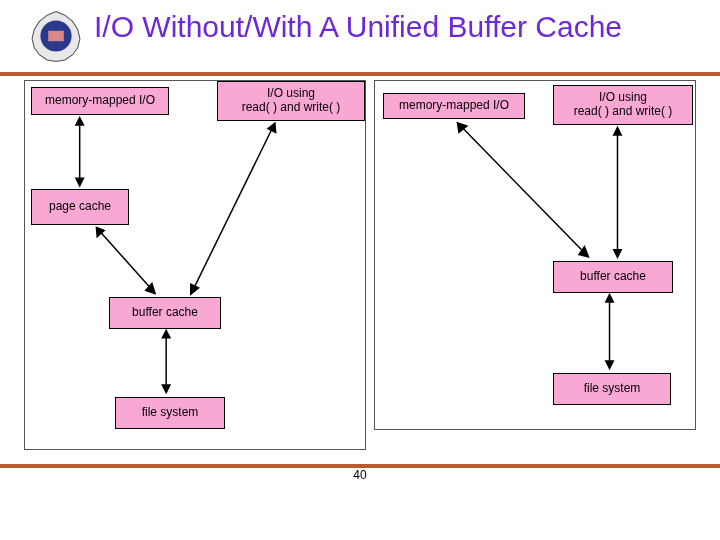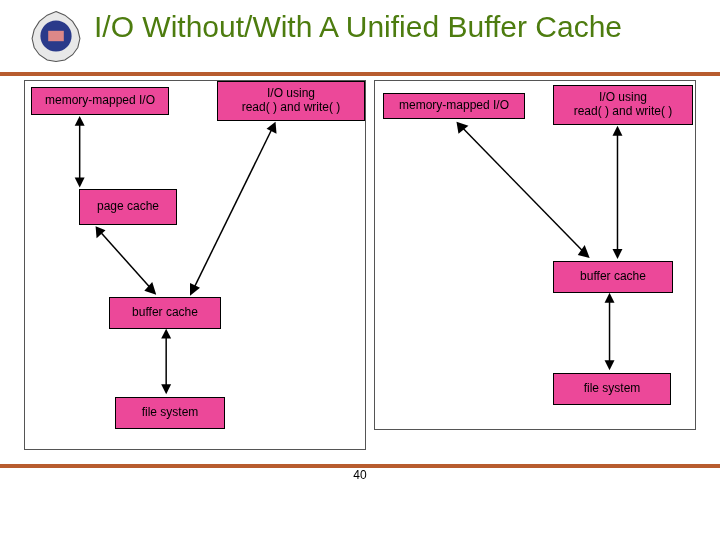--- a/index.html
+++ b/index.html
@@ -1,26 +1,26 @@
 <!DOCTYPE html>
 <html><head>
 <meta charset="utf-8">
 <style>
   * { box-sizing: border-box; margin: 0; padding: 0; }
   html, body { width: 720px; height: 540px; font-family: Arial, Helvetica, sans-serif; background: #fff; }
   .slide { width: 720px; height: 540px; position: relative; }
   .title-row { display: flex; align-items: flex-start; padding: 10px 20px 4px 30px; }
   .logo { width: 52px; height: 52px; margin-right: 12px; flex: 0 0 auto; }
-  .title { font-size: 30px; color: #4d7c0f; font-weight: 400; line-height: 1.15; }
+  .title { font-size: 30px; color: #6d28d9; font-weight: 400; line-height: 1.15; }
   .hr-top { height: 4px; background: #b85c2e; margin: 6px 0 0 0; }
   .content { position: relative; height: 380px; padding: 8px 24px; }
   .panel { position: absolute; border: 1px solid #555; background: #fff; }
   .panel-left  { top: 4px; left: 24px;  width: 342px; height: 370px; }
   .panel-right { top: 4px; left: 374px; width: 322px; height: 350px; }
-  .box { position: absolute; border: 1px solid #000; background: #ec4899; display: flex; align-items: center; justify-content: center; text-align: center; font-size: 12px; padding: 2px 4px; line-height: 1.15; }
+  .box { position: absolute; border: 1px solid #000; background: #f9a8d4; display: flex; align-items: center; justify-content: center; text-align: center; font-size: 12px; padding: 2px 4px; line-height: 1.15; }
   .pagenum { text-align: center; font-size: 12px; }
   .hr-bot { height: 4px; background: #b85c2e; margin-top: 8px; }
 
   
   svg.arrows { position: absolute; inset: 0; width: 100%; height: 100%; pointer-events: none; }
   .arr { stroke: #000; stroke-width: 1.5; fill: none; }
   .head { fill: #000; }
 
   
   .logo-outer { fill: #e8e8e8; stroke: #555; stroke-width: 2; }
@@ -41,21 +41,21 @@
   </div>
 
   <div class="hr-top"></div>
 
   <div class="content">
 
     <div class="panel panel-left">
       <div class="box" style="top:6px; left:6px; width:138px; height:28px;">memory-mapped I/O</div>
       <div class="box" style="top:0px; left:192px; width:148px; height:40px; white-space:pre-line;">I/O using
 read( ) and write( )</div>
-      <div class="box" style="top:108px; left:6px; width:98px; height:36px;margin-left:48px;">page cache</div>
+      <div class="box" style="top:108px; left:6px; width:98px; height:36px;">page cache</div>
       <div class="box" style="top:216px; left:84px; width:112px; height:32px;">buffer cache</div>
       <div class="box" style="top:316px; left:90px; width:110px; height:32px;">file system</div>
 
       <svg class="arrows" viewBox="0 0 342 370">
 
         <line class="arr" x1="55" y1="43" x2="55" y2="99"></line>
         <polygon class="head" points="55,35 50,45 60,45"></polygon>
         <polygon class="head" points="55,107 50,97 60,97"></polygon>
 
         <line class="arr" x1="77" y1="153" x2="126" y2="208"></line>

